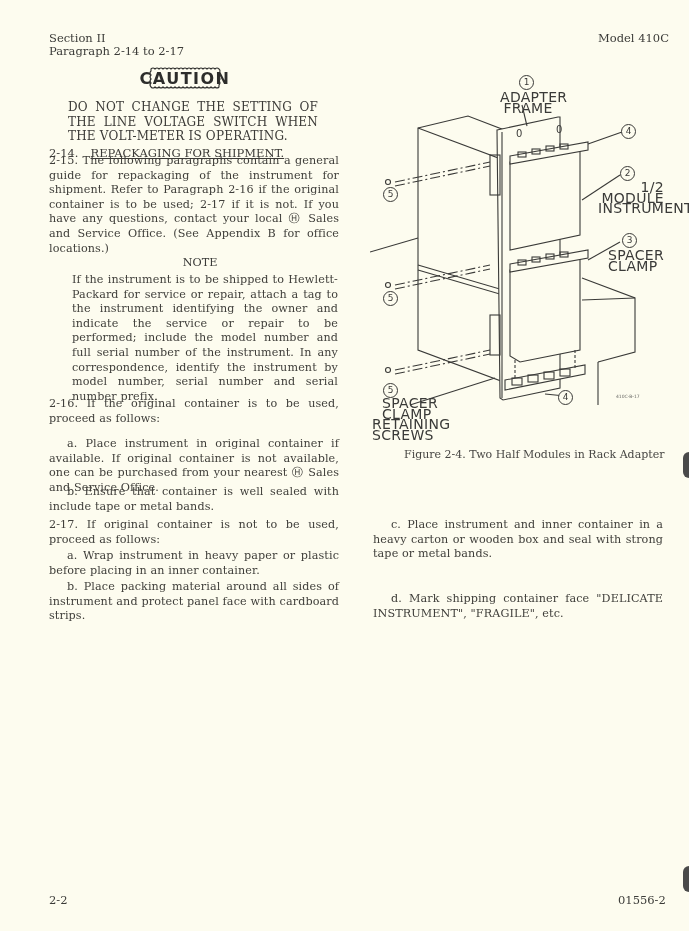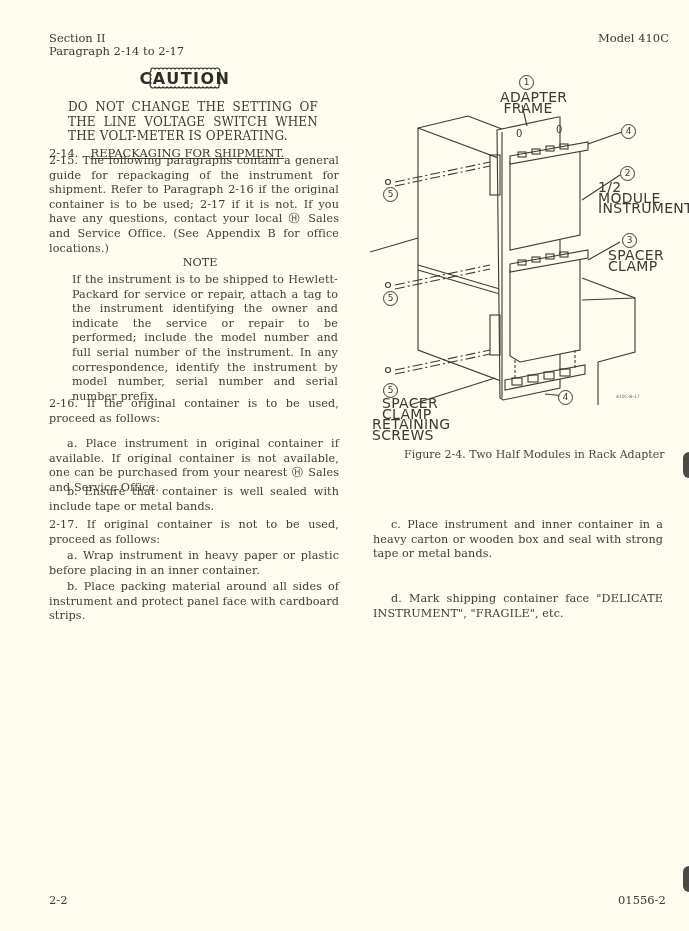--- a/index.html
+++ b/index.html
@@ -145,21 +145,21 @@
   <text x="246" y="338" font-size="4.5" font-family="DejaVu Sans, sans-serif" fill="#6a6a66">410C-B-17</text>
 </svg>
 
 <div class="callout" style="left:519px; top:75px;">1</div>
 <div class="abs fig-label" style="left:500px; top:92px; width:56px;">
   <div>ADAPTER</div>
   <div>FRAME</div>
 </div>
 <div class="callout" style="left:621px; top:124px;">4</div>
 <div class="callout" style="left:620px; top:166px;">2</div>
-<div class="abs fig-label" style="left:598px; top:182px; width:66px; text-align:left;">
+<div class="abs fig-label" style="left:598px; top:182px; width:66px; text-align:right;">
   <div>1/2 MODULE</div>
   <div>INSTRUMENT</div>
 </div>
 <div class="callout" style="left:622px; top:233px;">3</div>
 <div class="abs fig-label" style="left:608px; top:250px; width:44px;">
   <div>SPACER</div>
   <div>CLAMP</div>
 </div>
 <div class="callout" style="left:383px; top:187px;">5</div>
 <div class="callout" style="left:383px; top:291px;">5</div>

